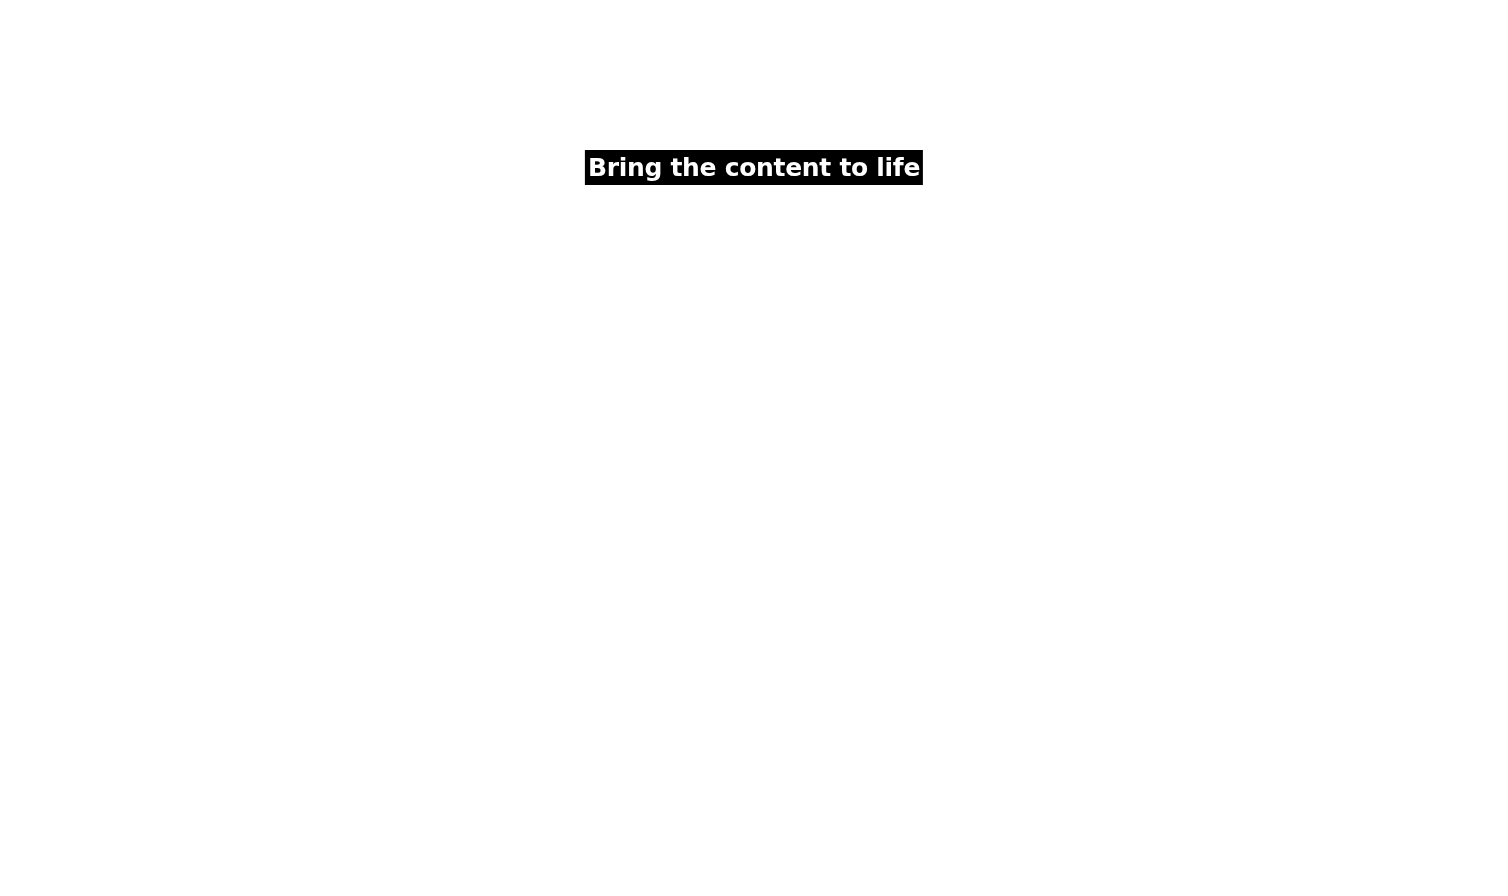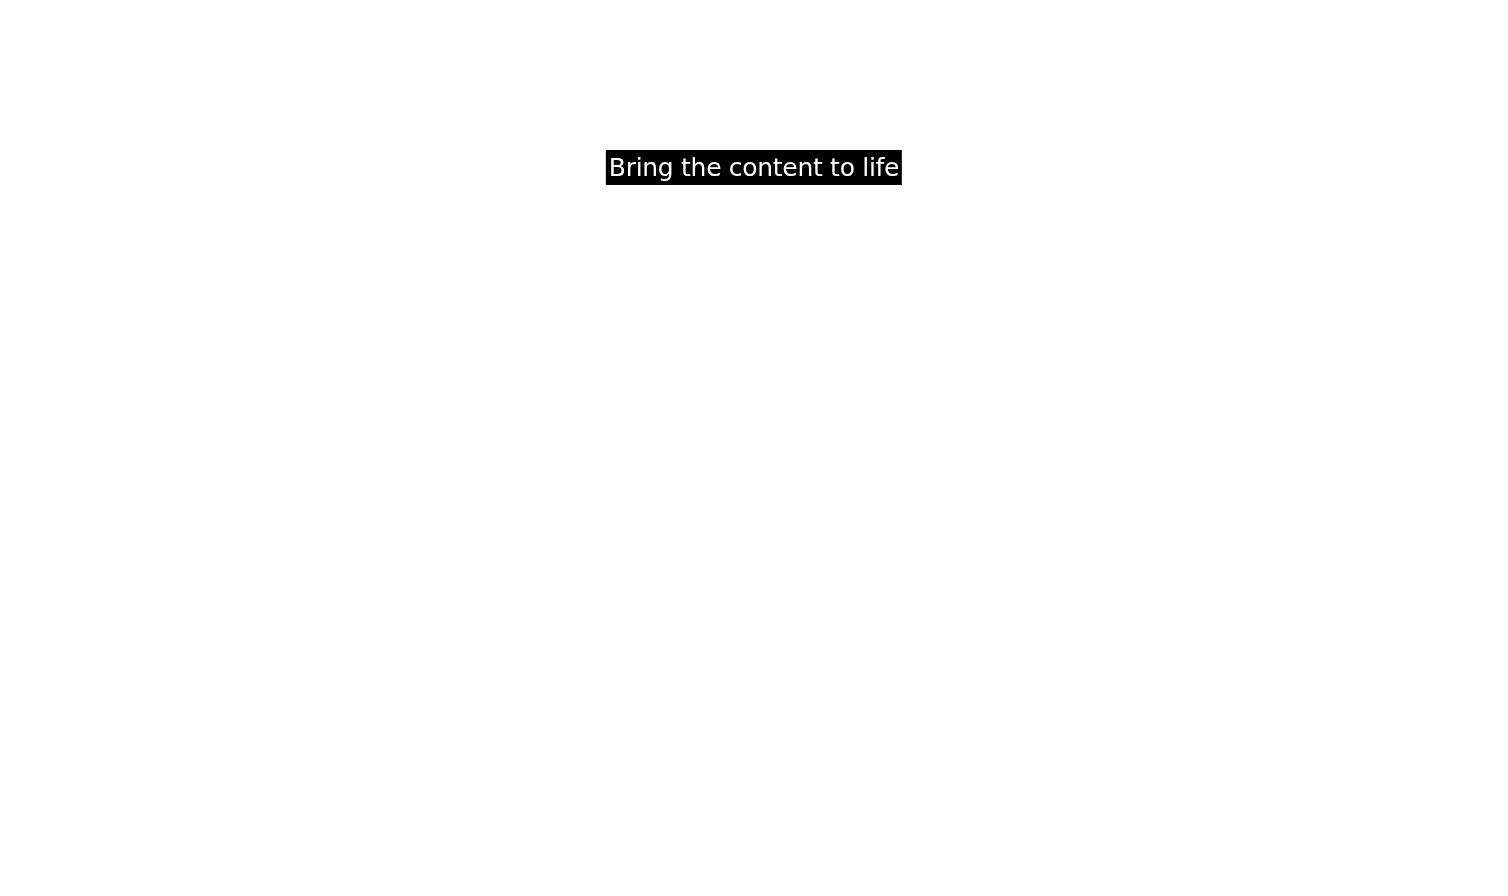--- a/index.html
+++ b/index.html
@@ -23,21 +23,21 @@
     background: #000000;
     color: #ffffff;
     display: inline-flex;
     align-items: center;
     padding: 0 3px;
     white-space: nowrap;
   }
   .caption-bar span {
     font-family: "DejaVu Sans", "Liberation Sans", sans-serif;
     font-size: 25px;
-    font-weight: normal;
+    font-weight: bold;
     line-height: 35px;
     letter-spacing: -0.3px;
   }
 </style>
 </head>
 <body>
 
 <div>
   <div class="caption-bar">
     <span>Bring the content to life</span>

